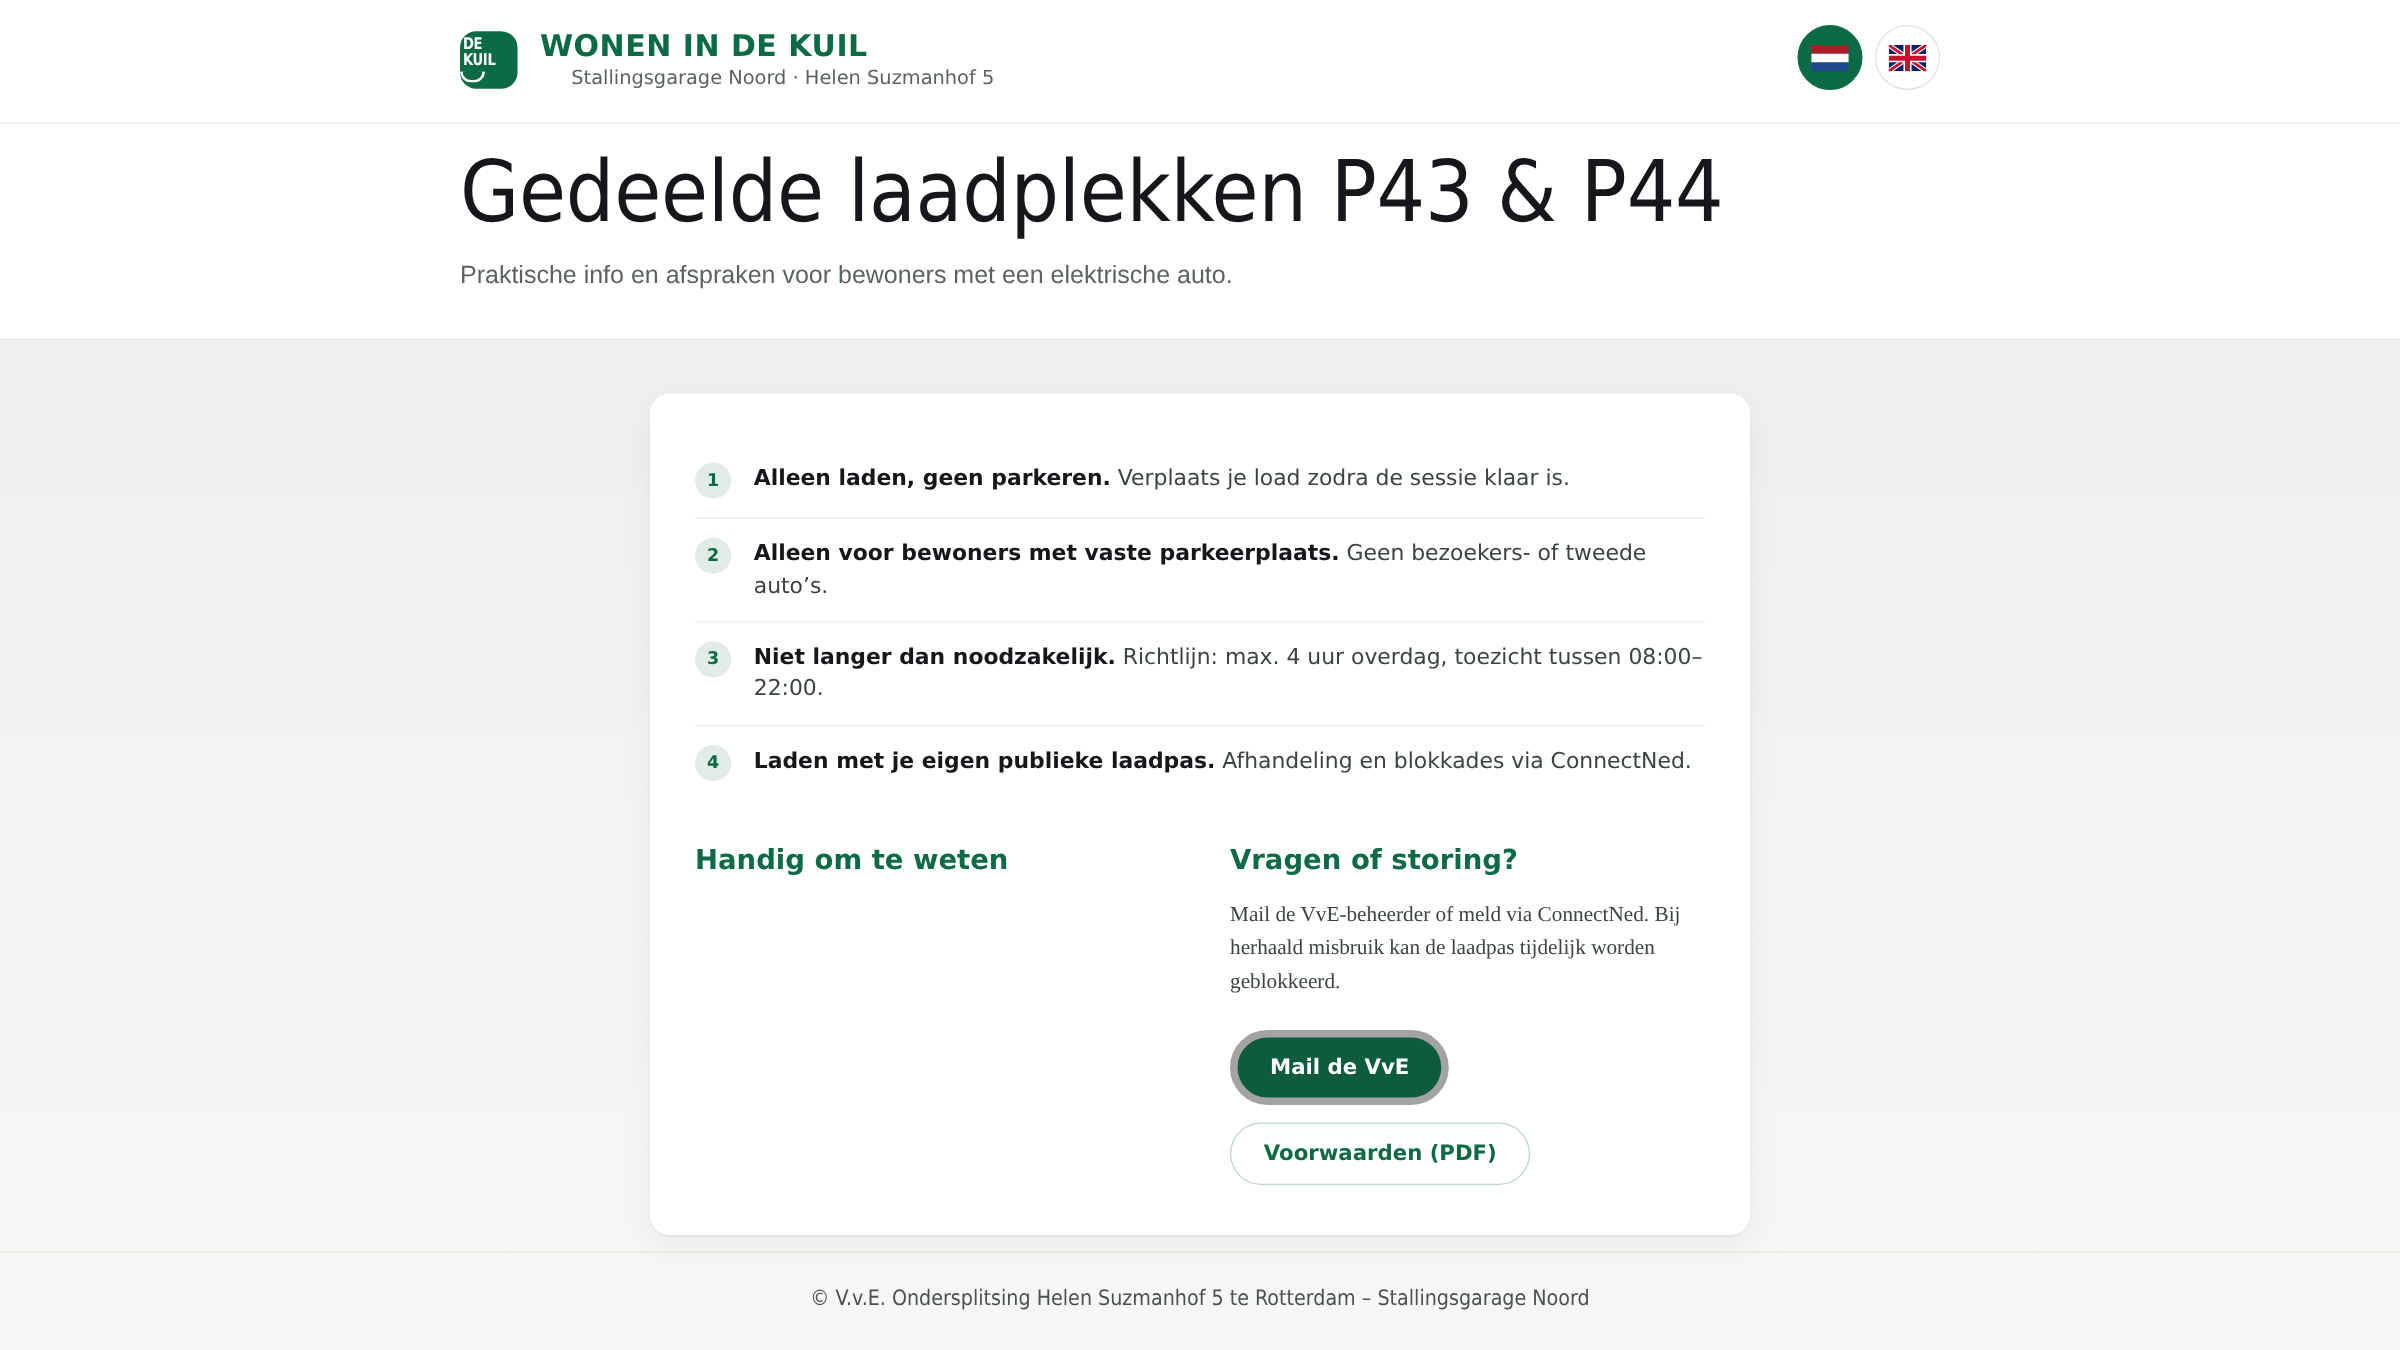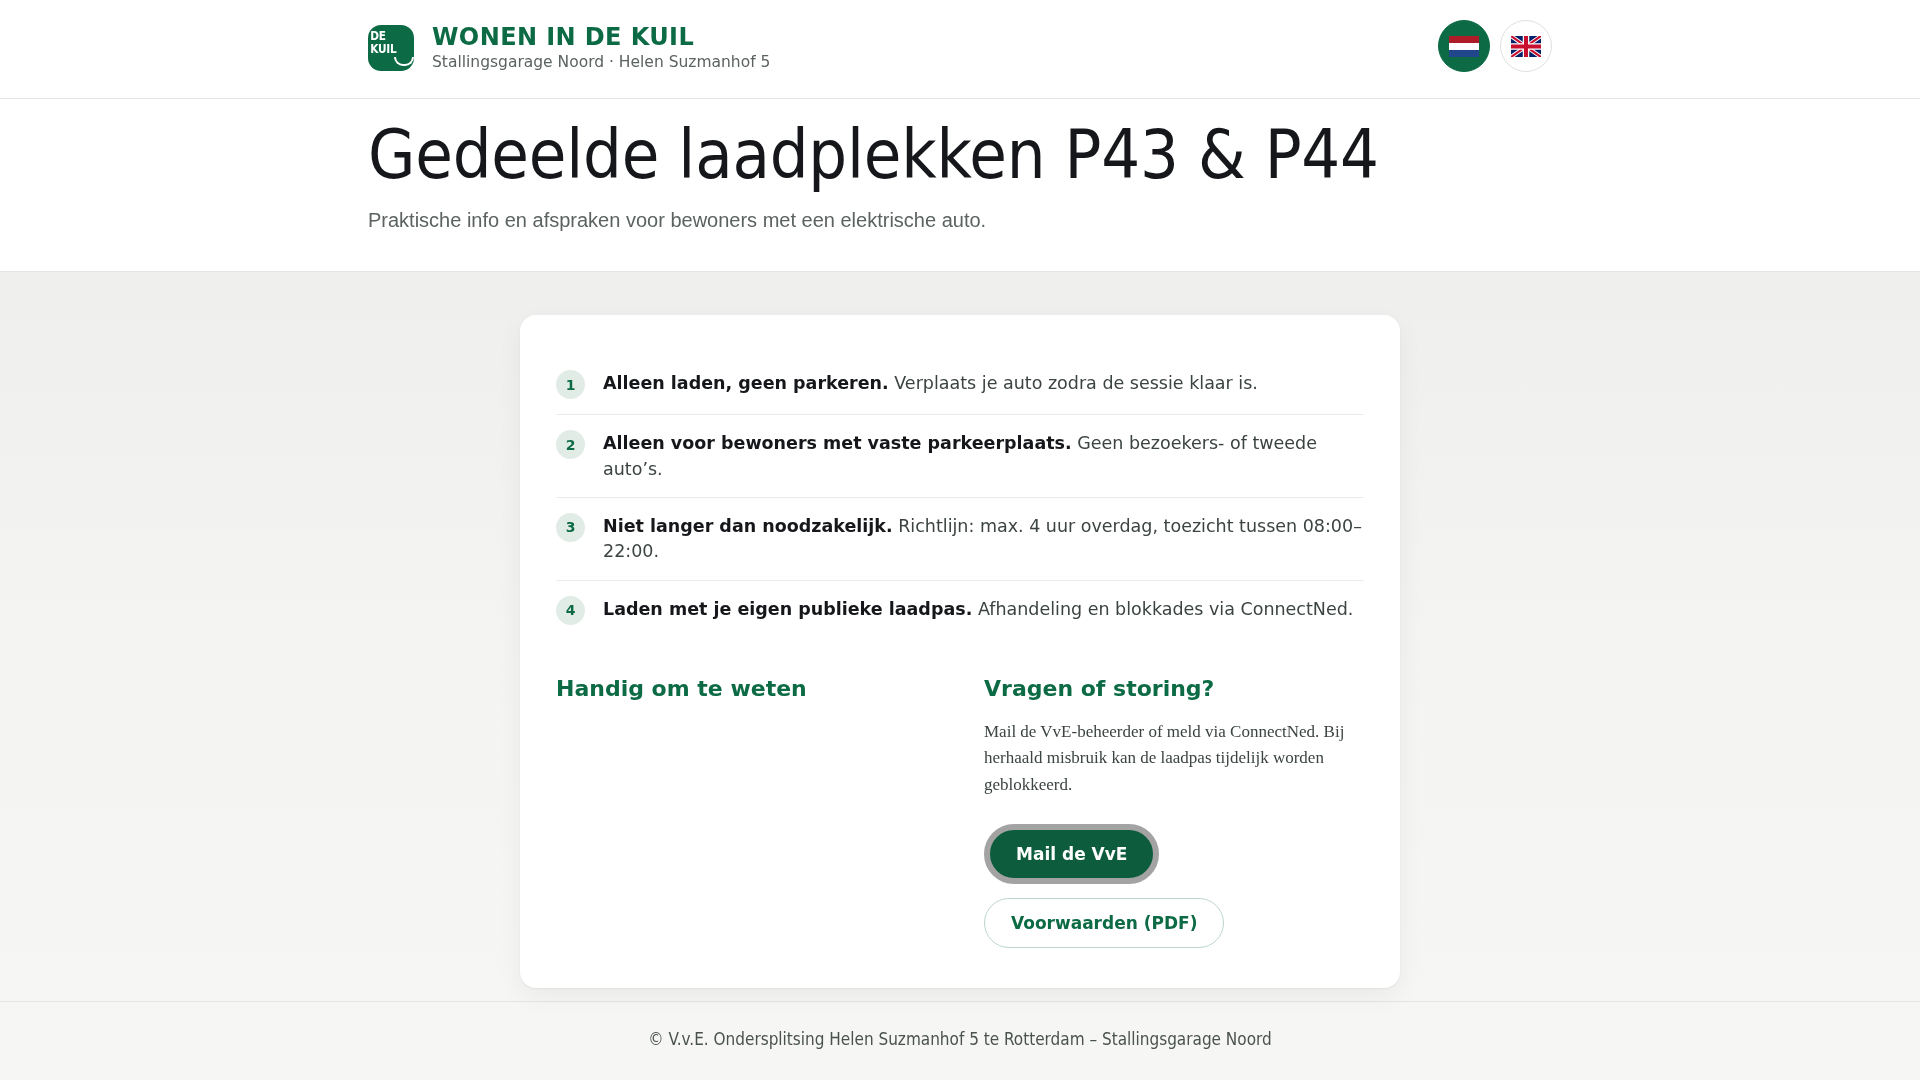--- a/index.html
+++ b/index.html
@@ -47,21 +47,21 @@
     gap: 18px;
   }
 
   .brand-logo {
     width: 46px;
     height: 46px;
     border-radius: 13px;
     background: #0c6b45;
     display: flex;
     flex-direction: column;
-    align-items: flex-end;
+    align-items: flex-start;
     justify-content: center;
     flex: 0 0 auto;
     position: relative;
   }
   .brand-logo .logo-text {
     color: #ffffff;
     font-family: "DejaVu Sans Condensed", "Liberation Sans Narrow", "Liberation Sans", sans-serif;
     font-weight: 700;
     font-size: 13px;
     letter-spacing: -0.3px;
@@ -85,20 +85,21 @@
     font-size: 24px;
     font-weight: 700;
     letter-spacing: 0.4px;
     line-height: 1.1;
   }
 
   .brand-sub {
     color: #5b6360;
     font-size: 15.5px;
     line-height: 1.2;
+    margin-left: 25px;
   }
 
   .lang-switch {
     position: absolute;
     top: -4px;
     right: 8px;
     display: flex;
     align-items: center;
     gap: 10px;
   }
@@ -350,21 +351,21 @@
   </section>
 
   <main class="main-area">
     <div class="card">
 
 
       <div class="rules">
 
         <div class="rule-item">
           <span class="rule-badge">1</span>
-          <span class="rule-text"><strong>Alleen laden, geen parkeren.</strong> <span>Verplaats je auto zodra de sessie klaar is.</span></span>
+          <span class="rule-text"><strong>Alleen laden, geen parkeren.</strong> <span>Verplaats je load zodra de sessie klaar is.</span></span>
         </div>
 
         <div class="rule-item">
           <span class="rule-badge">2</span>
           <span class="rule-text"><strong>Alleen voor bewoners met vaste parkeerplaats.</strong> <span>Geen bezoekers- of tweede auto’s.</span></span>
         </div>
 
         <div class="rule-item">
           <span class="rule-badge">3</span>
           <span class="rule-text"><strong>Niet langer dan noodzakelijk.</strong> <span>Richtlijn: max. 4 uur overdag, toezicht tussen 08:00–22:00.</span></span>

